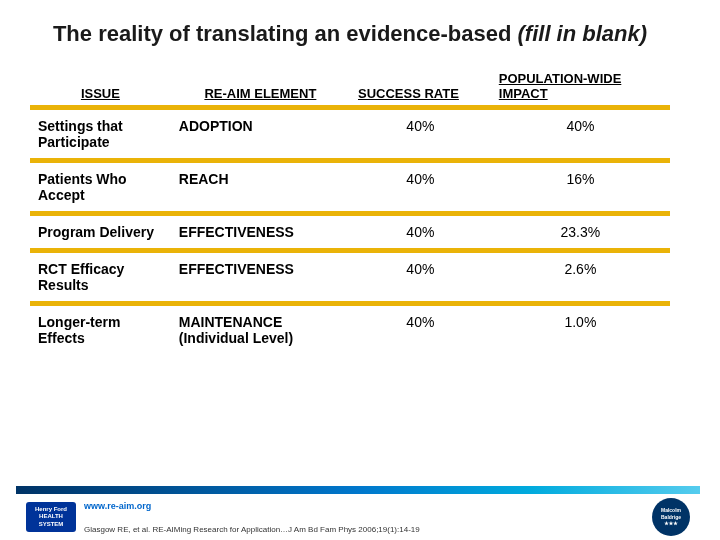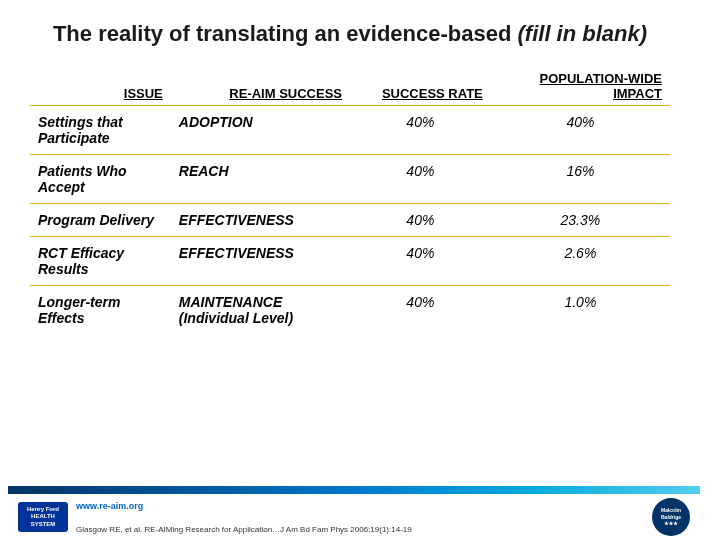--- a/index.html
+++ b/index.html
@@ -45,32 +45,31 @@
       border-collapse: collapse;
       font-size: 14px;
     }
 
     thead tr th {
       font-weight: bold;
       font-size: 13px;
       text-decoration: underline;
       padding: 4px 8px;
       vertical-align: bottom;
-      text-align: right;
+      text-align: center;
     }
 
     thead tr th.center {
-      text-align: right;
+      text-align: left;
     }
 
     tbody tr td {
       padding: 8px 8px;
       vertical-align: top;
-      border-top: 1px solid #eab308;
-      font-style: italic;
+      border-top: 5px solid #eab308;
     }
 
     tbody tr td.bold {
       font-weight: bold;
     }
 
     tbody tr td.center {
       text-align: center;
     }
 
@@ -90,21 +89,21 @@
     }
 
     .pop-col {
       width: 28%;
       text-align: center;
     }
 
     .footer {
       position: absolute;
       bottom: 0;
-      left: 8px;
+      left: 16px;
       right: 0;
     }
 
     .footer-bar {
       height: 8px;
       background: linear-gradient(to right, #003366, #005599, #0077cc, #00aadd, #55ccee);
     }
 
     .footer-content {
       display: flex;
@@ -177,21 +176,21 @@
     <div class="title-main">
       <span>The reality of translating an evidence-based </span><span class="title-italic">(fill in blank)</span>
       <br>
     </div>
   </div>
 
   <table>
     <thead>
       <tr>
         <th class="issue-col">ISSUE</th>
-        <th class="reaim-col">RE-AIM SUCCESS</th>
+        <th class="reaim-col">RE-AIM ELEMENT</th>
         <th class="success-col center">SUCCESS RATE</th>
         <th class="pop-col center">POPULATION-WIDE IMPACT</th>
       </tr>
     </thead>
     <tbody>
       <tr>
         <td class="issue-col bold">Settings that Participate</td>
         <td class="reaim-col bold">ADOPTION</td>
         <td class="success-col center">40%</td>
         <td class="pop-col center">40%</td>

